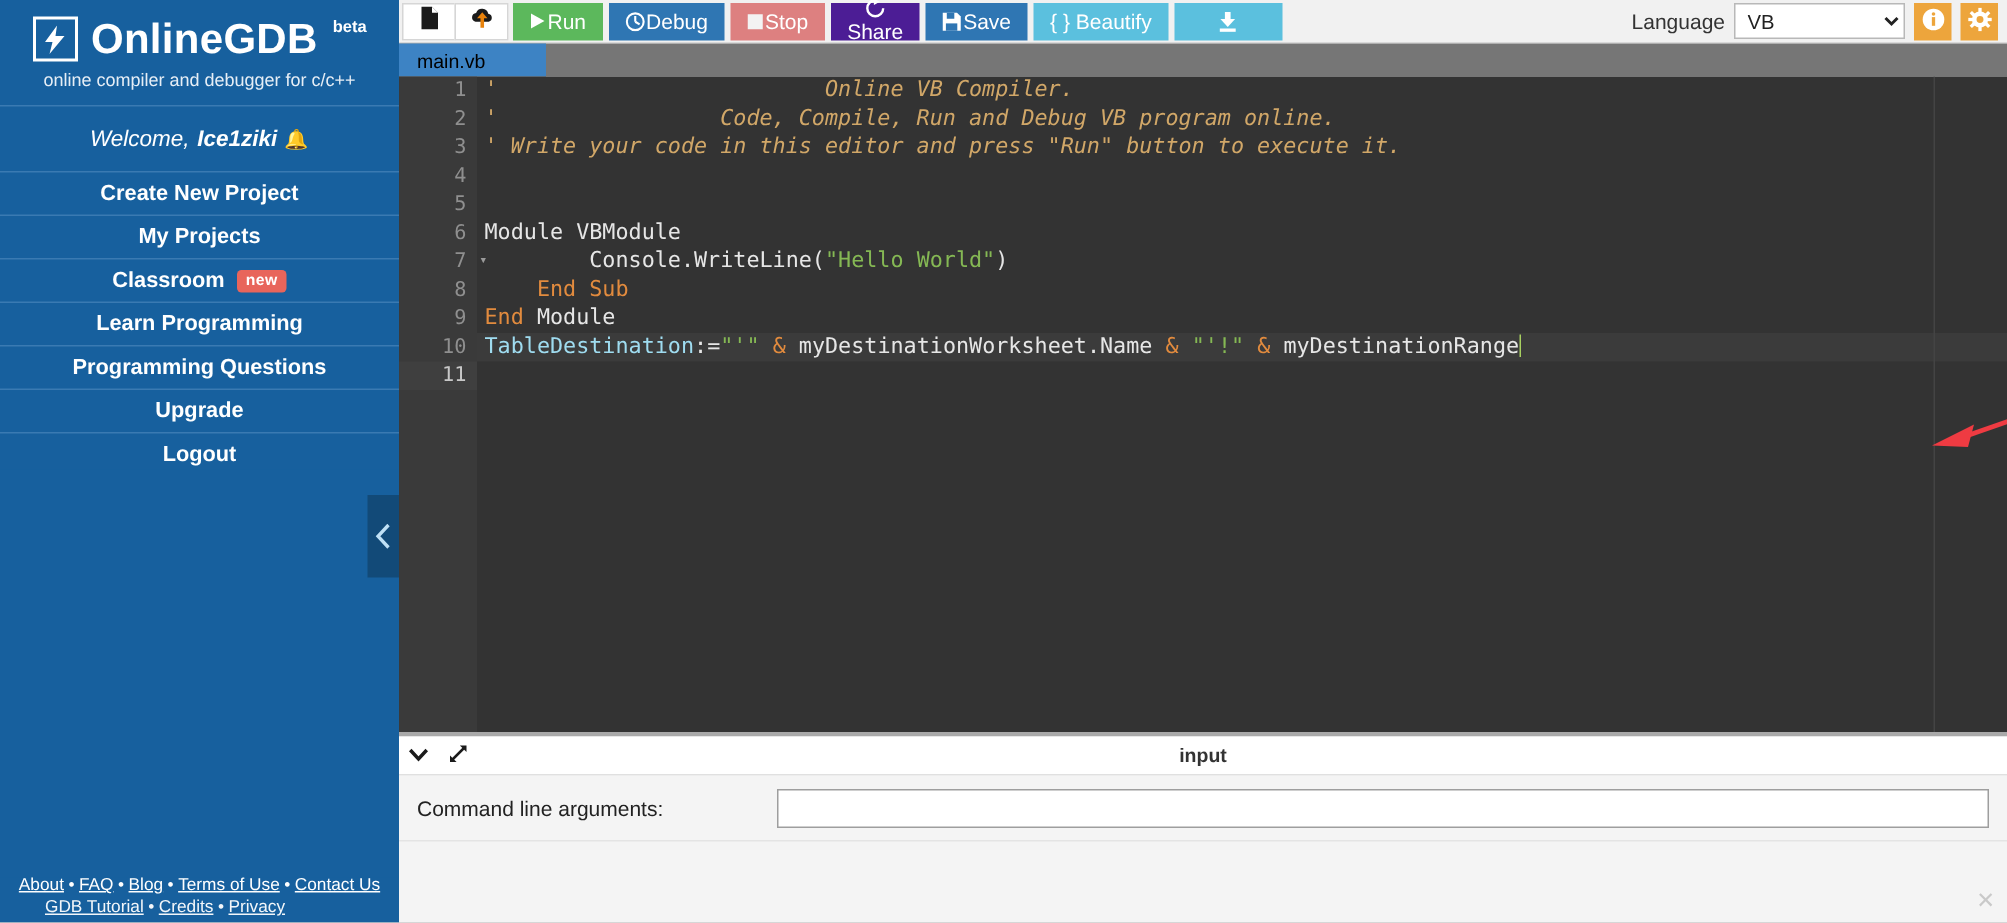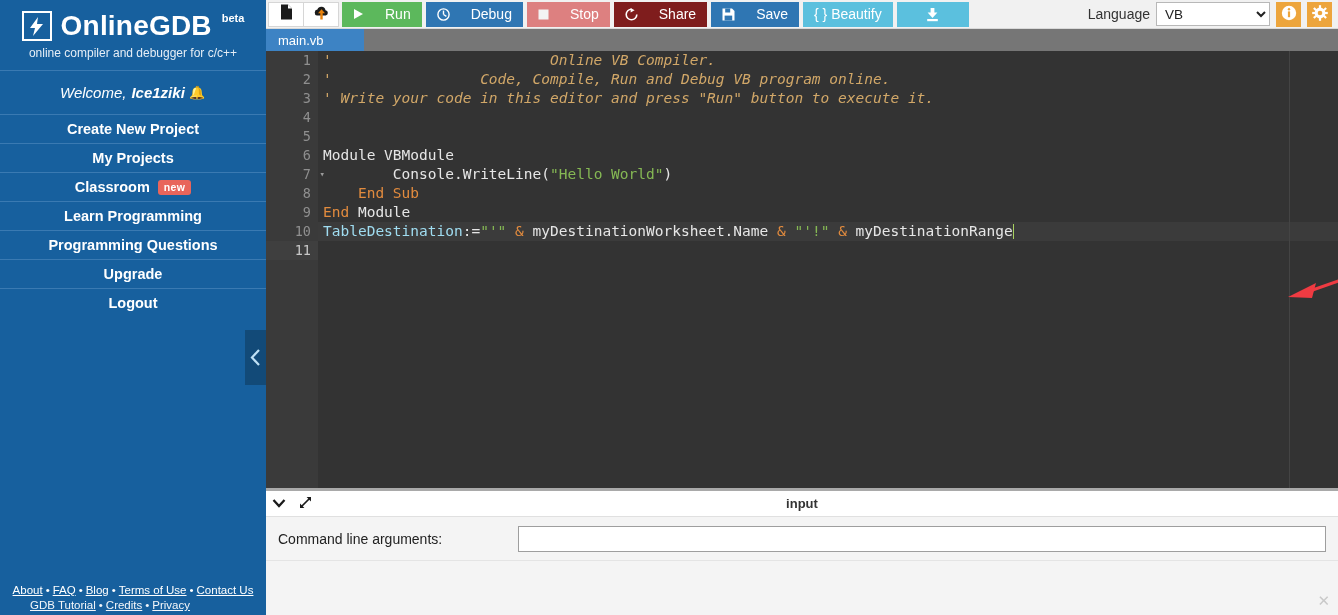--- a/index.html
+++ b/index.html
@@ -104,28 +104,28 @@
   }
   .tb-left { display: flex; align-items: center; height: 29px; padding-left: 2px; }
   .icobtn {
     width: 36px; height: 25px;
     background: #ffffff; border: 1px solid #d6d6d6;
     display: flex; align-items: center; justify-content: center;
     margin-right: -1px; cursor: pointer;
   }
   .tbtn {
     height: 25px; display: flex; align-items: center; justify-content: center;
-    color: #ffffff; font-size: 14px; gap: 21px;
+    color: #ffffff; font-size: 14px; gap: 1px;
     padding: 0 11px; cursor: pointer; margin-left: 4px;
     white-space: nowrap;
   }
   .tbtn.run     { background: #5cb85c; }
   .tbtn.debug   { background: #2f76b3; }
   .tbtn.stop    { background: #dd8080; }
-  .tbtn.share   { background: #7f1d1d; }
+  .tbtn.share   { background: #4c1d95; flex-direction: column; }
   .tbtn.save    { background: #2f76b3; }
   .tbtn.beautify{ background: #5bc0de; }
   .tbtn.download{ background: #5bc0de; width: 72px; padding: 0; }
   .tbtn .glyph { font-size: 12px; line-height: 1; display: inline-flex; }
 
   .tb-right {
     margin-left: auto; display: flex; align-items: center;
     gap: 6px; padding-right: 6px; height: 29px;
   }
   .lang-label { font-size: 14px; color: #333333; }
@@ -143,21 +143,21 @@
 
   
   #tabbar {
     position: absolute; left: 266px; top: 29px;
     width: 1072px; height: 22px;
     background: #767676;
   }
   .filetab {
     position: absolute; left: 0; top: 0;
     height: 22px; min-width: 98px;
-    background: #3d83c4; color: #ffffff;
+    background: #3d83c4; color: #000000;
     font-size: 13px;
     display: flex; align-items: center;
     padding: 0 12px; cursor: pointer;
   }
 
   
   #editor {
     position: absolute; left: 266px; top: 51px;
     width: 1072px; height: 437px;
     background: #333333;

